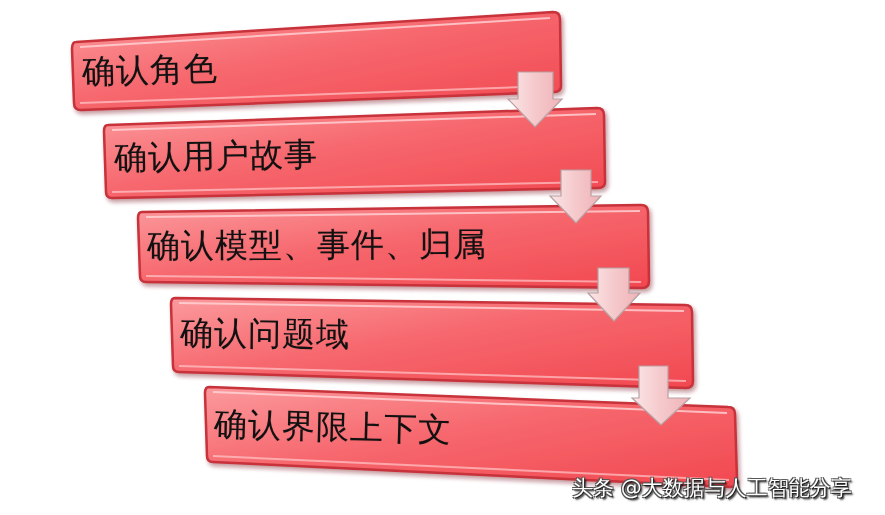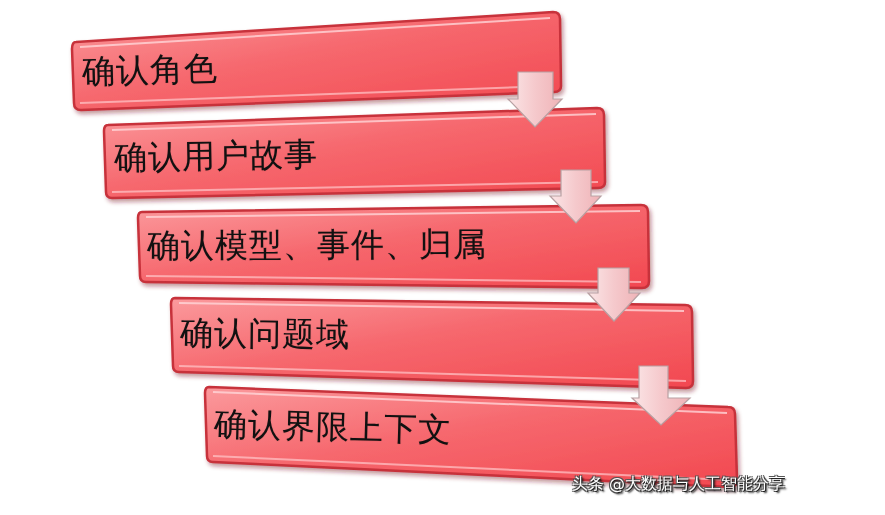--- a/index.html
+++ b/index.html
@@ -13,21 +13,21 @@
       position: absolute;
       font-family: "DejaVu Serif", "Liberation Serif", serif;
       font-size: 33px; color: #111111; white-space: nowrap;
       letter-spacing: 1px;
       transform-origin: left center;
       text-shadow: 0 0 1px rgba(0,0,0,0.25);
     }
     .watermark {
       position: absolute; left: 572px; top: 474px;
       font-family: "DejaVu Sans", "Liberation Sans", sans-serif;
-      font-size: 16px; color: #ffffff; white-space: nowrap;
+      font-size: 21px; color: #ffffff; white-space: nowrap;
       text-shadow: 1px 1px 0 #222, -1px -1px 0 #555, 1px -1px 0 #555, -1px 1px 0 #555, 2px 2px 2px #000;
     }
   </style>
 </head>
 <body>
 
 <svg id="stage" width="885" height="515" viewBox="0 0 885 515">
   <defs>
     <linearGradient id="boxGrad" x1="0" y1="0" x2="1" y2="1">
       <stop offset="0" stop-color="#fb9a9d"></stop>

